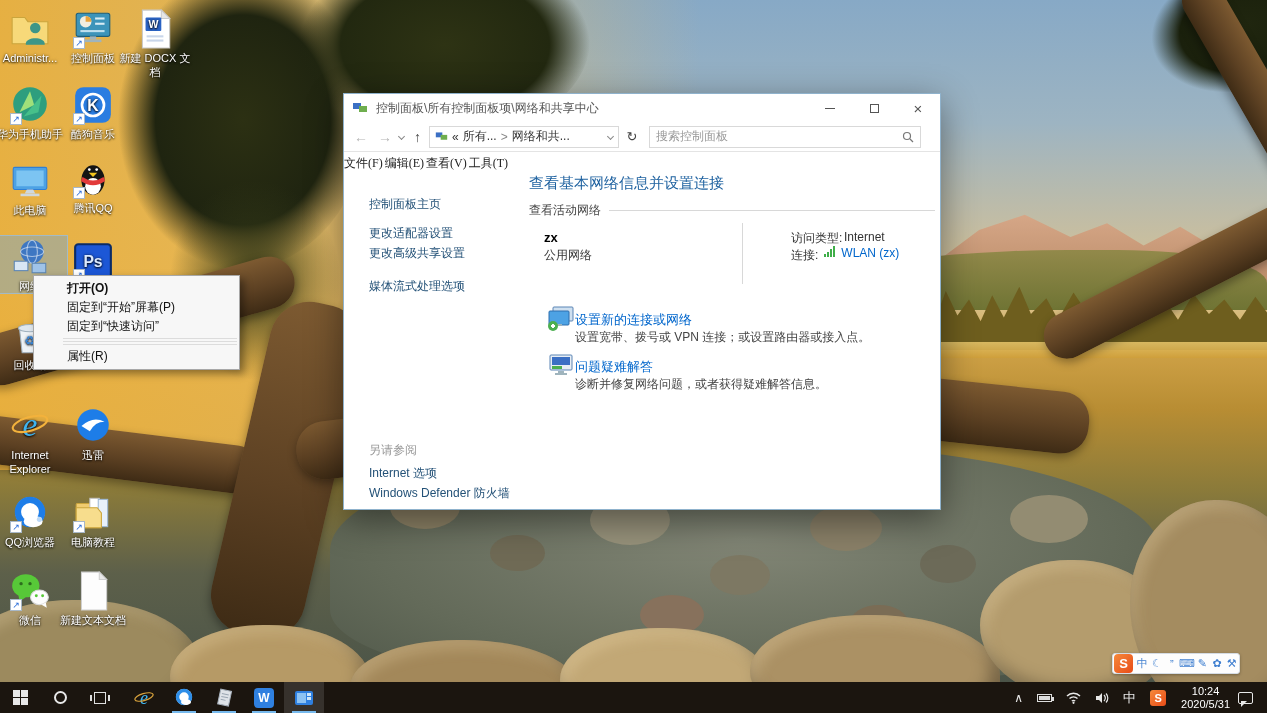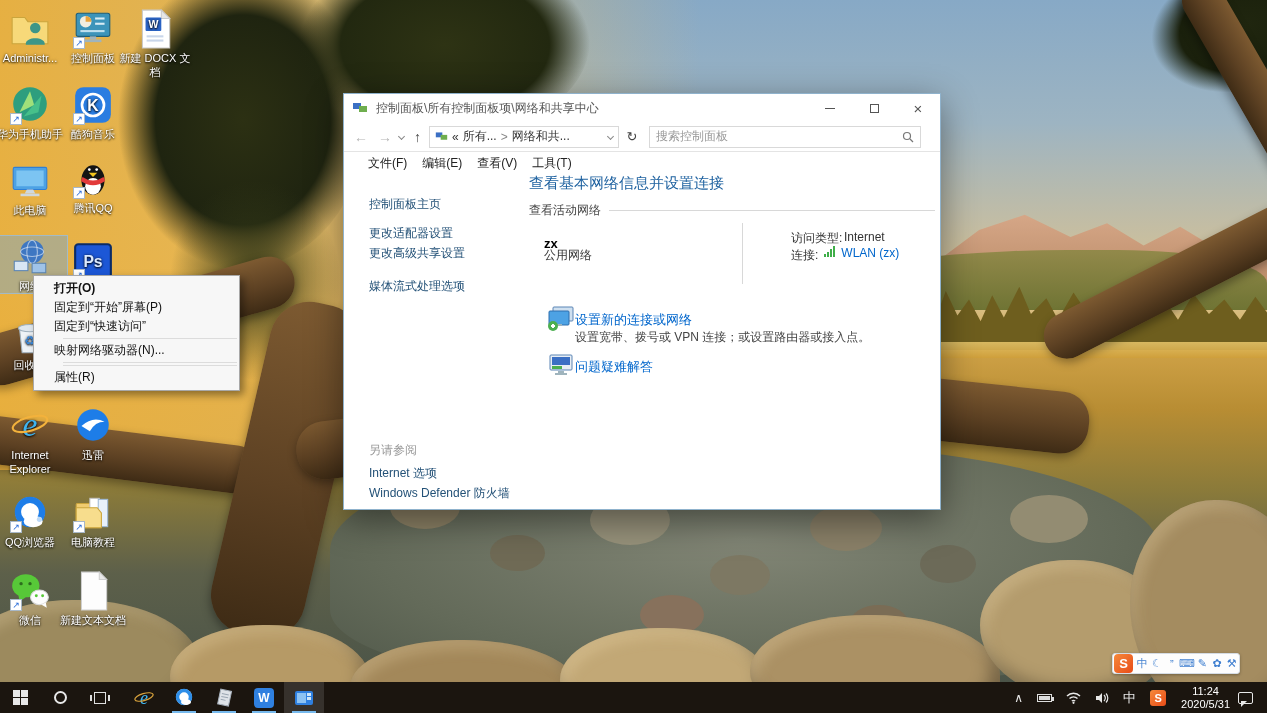--- a/index.html
+++ b/index.html
@@ -33,21 +33,21 @@
   .dicon { position:absolute; width:74px; text-align:center; color:#fff; font-size:11px; line-height:14px;
     text-shadow:0 1px 2px rgba(0,0,0,.9), 0 0 3px rgba(0,0,0,.55); cursor:default; }
   .dicon .ic { width:42px; height:42px; margin:0 auto 1px; position:relative; }
   .dicon.selected { background:rgba(105,165,225,.42); outline:1px solid rgba(140,190,240,.75); }
   .badge { position:absolute; left:1px; bottom:1px; width:12px; height:12px; background:#fff;
     border:1px solid #a8b8c8; font-size:9px; line-height:10px; color:#2a6dd9; text-shadow:none; }
 
   
   #ctxmenu { position:absolute; left:33px; top:275px; width:207px; background:#f7f7f7;
     border:1px solid #a8a8a8; box-shadow:4px 4px 8px rgba(0,0,0,.4); padding:3px 0; z-index:60; }
-  .mi { height:19px; line-height:19px; padding-left:20px; font-size:12px; color:#111; }
+  .mi { height:19px; line-height:19px; padding-left:33px; font-size:12px; color:#111; }
   .mi.bold { font-weight:bold; }
   .msep { height:1px; background:#dcdcdc; margin:2px 2px 2px 29px; }
 
   
   #win { position:absolute; left:343px; top:93px; width:598px; height:417px; background:#fff;
     border:1px solid #8fb2cc; box-shadow:0 10px 34px rgba(0,0,0,.45); z-index:40; font-size:12px; color:#333; }
   #titlebar { position:absolute; left:0; top:0; right:0; height:28px; background:#fff; display:flex; align-items:center; }
   #titlebar .t { color:#555; font-size:12px; margin-left:8px; }
   .winbtns { margin-left:auto; display:flex; height:100%; }
   .winbtn { width:44px; height:100%; display:flex; align-items:center; justify-content:center; color:#555; font-size:12px; }
@@ -56,29 +56,29 @@
   #navbar { position:absolute; left:0; top:28px; right:0; height:30px; background:#fff; border-bottom:1px solid #e4e4e4;
     display:flex; align-items:center; }
   .navarrow { font-size:14px; color:#b5b5b5; margin-left:10px; }
   .navarrow.on { color:#444; }
   .chev { display:inline-block; width:5px; height:5px; border-right:1px solid #888; border-bottom:1px solid #888; transform:rotate(45deg); }
   .crumbbox { display:flex; align-items:center; gap:4px; width:190px; height:22px; border:1px solid #d9d9d9; margin-left:8px; padding:0 5px; }
   .crumbbox .txt { color:#333; white-space:nowrap; }
   .refresh { width:26px; text-align:center; color:#444; font-size:13px; }
   .searchbox { display:flex; align-items:center; width:272px; height:22px; border:1px solid #d9d9d9; margin-left:4px; padding:0 6px; }
   .searchbox .ph { color:#9a9a9a; flex:1; }
-  #menubar { position:absolute; left:0; top:58px; right:0; height:22px; display:flex; gap:15px; align-items:center; padding-left:24px; color:#222; }
+  #menubar { position:absolute; left:0; top:58px; right:0; height:22px; display:flex; gap:2px; align-items:center; padding-left:0; color:#222;font-family:Liberation Serif, serif; }
   #content { position:absolute; left:0; top:80px; right:0; bottom:0; background:#fff; }
   .sideitem { position:absolute; left:25px; color:#235177; }
   .seealso { color:#9a9a9a; }
   #mainpane { position:absolute; left:185px; top:0; width:406px; height:100%; }
   .mainhead { position:absolute; left:0; top:0; font-size:15px; color:#1f62a0; }
   .secrow { position:absolute; left:0; width:100%; display:flex; align-items:center; gap:8px; color:#444; }
   .secrow .ln { flex:1; height:1px; background:#d8d8d8; }
-  .netname { font-weight:bold; color:#000; font-size:13px;margin-top:6px; }
+  .netname { font-weight:bold; color:#000; font-size:13px; }
   .vdiv { position:absolute; width:1px; background:#d8d8d8; }
   .link { color:#0066cc; }
   .wifibars { display:inline-flex; align-items:flex-end; gap:1px; margin-right:3px; }
   .wifibars i { width:2px; background:#3fae49; display:block; }
   .actico { position:absolute; width:30px; height:26px; }
   .desc { color:#444; }
 
   
   #imebar { position:absolute; left:1112px; top:653px; width:128px; height:21px; background:#fdfdfd;
     border:1px solid #d5dce4; border-radius:3px; box-shadow:0 1px 3px rgba(0,0,0,.3); display:flex; align-items:center; z-index:55; }
@@ -347,21 +347,20 @@
       </svg>
   </div>
   <div>新建文本文档</div>
 </div>
 
 <div id="ctxmenu">
   <div class="mi bold">打开(O)</div>
   <div class="mi">固定到“开始”屏幕(P)</div>
   <div class="mi">固定到“快速访问”</div>
   <div class="msep"></div>
-  <div class="mi">映射网络驱动器(N)...</div>
   <div class="msep"></div>
   <div class="msep"></div>
   <div class="mi">属性(R)</div>
 </div>
 
 <div id="win">
 
   <div id="titlebar">
     <svg width="16" height="16" viewBox="0 0 16 16" style="margin-left:8px">
         <rect x="1" y="3" width="8" height="6" fill="#3b6fc4"></rect>
@@ -463,20 +462,21 @@
       <div class="actico" style="left:20px;top:180px">
         <svg width="26" height="22" viewBox="0 0 26 22">
             <rect x="1" y="1" width="22" height="15" rx="1" fill="#e8eef4" stroke="#5b85b5"></rect>
             <rect x="3" y="3" width="18" height="8" fill="#3b6fc4"></rect>
             <rect x="3" y="12" width="10" height="3" fill="#4caf50"></rect>
             <rect x="9" y="17" width="6" height="2" fill="#9fb4bd"></rect>
             <rect x="6" y="19" width="12" height="2" fill="#9fb4bd"></rect>
           </svg>
       </div>
       <span class="abs link" style="left:46px;top:184px;font-size:13px">问题疑难解答</span>
+      <span class="abs desc" style="left:46px;top:202px">诊断并修复网络问题，或者获得疑难解答信息。</span>
     </div>
   </div>
 </div>
 
 <div id="imebar">
   <div class="slogo">S</div>
   <span class="g">中</span>
   <span class="g">☾</span>
   <span class="g">”</span>
   <span class="g">⌨</span>
@@ -559,18 +559,18 @@
           <polygon points="1,4 4,4 7,1 7,11 4,8 1,8" fill="#e8e8e8"></polygon>
           <path d="M9 3 A4.5 4.5 0 0 1 9 9" fill="none" stroke="#e8e8e8" stroke-width="1.2"></path>
           <path d="M11 1.5 A6.5 6.5 0 0 1 11 10.5" fill="none" stroke="#e8e8e8" stroke-width="1.2"></path>
         </svg>
     </span>
     <span class="tico" style="font-size:13px">中</span>
     <span class="tico">
         <span class="sogou-t">S</span>
       </span>
     <div class="clock">
-      <div>11:24</div>
+      <div>10:24</div>
       <div>2020/5/31</div>
     </div>
     <span class="acenter"></span>
   </div>
 </div>
 
 </body></html>

